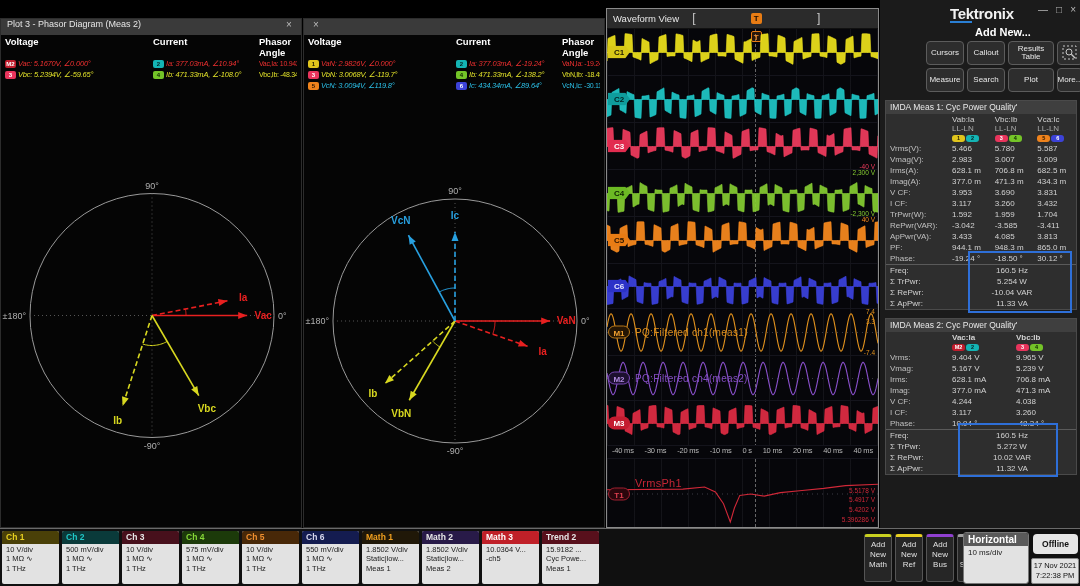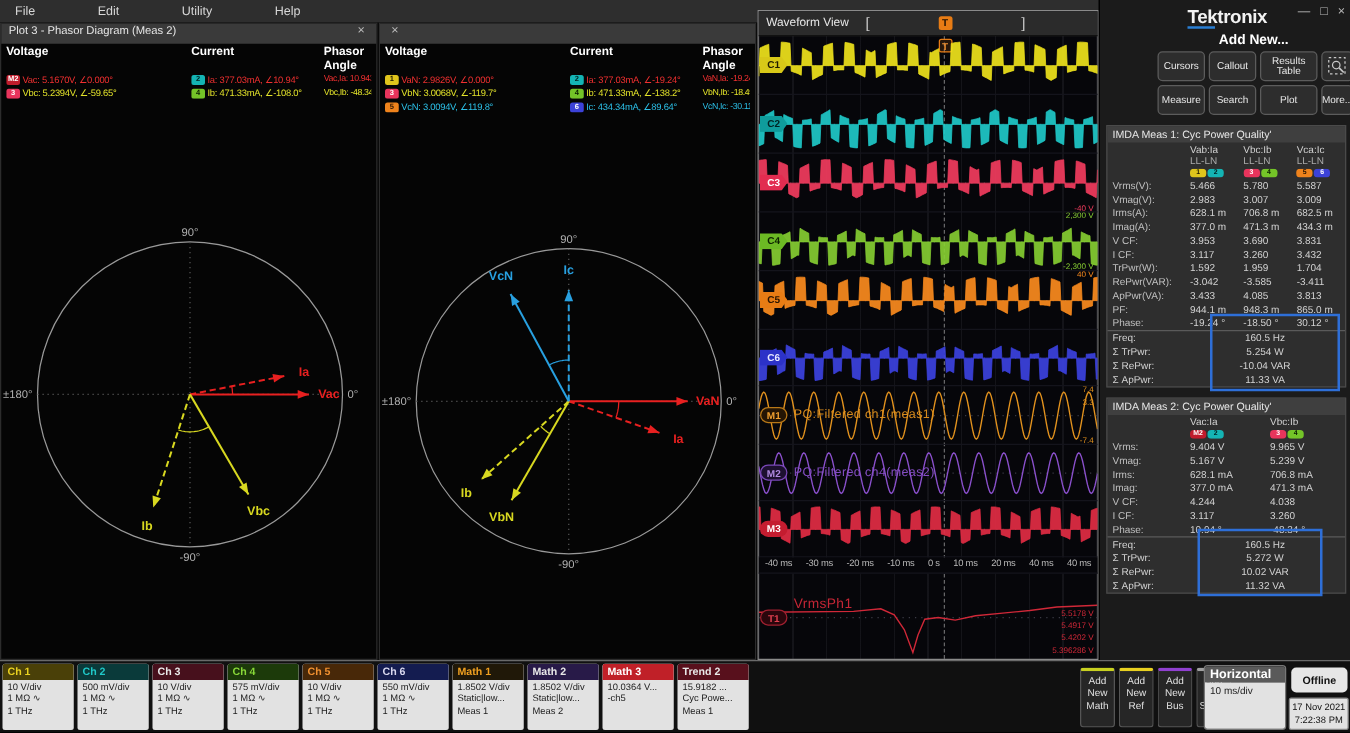--- a/index.html
+++ b/index.html
@@ -15,21 +15,21 @@
   .plotpanel { position:absolute; top:18px; width:302px; height:510px; background:#050505; border:1px solid #2c2c2c; }
   #plot3 { left:0; } #plot1 { left:303px; }
   .phead { height:16px; background:#3a3a3a; display:flex; padding:0 6px; }
   .ptitle { flex:1; font-size:9px; color:#e6e6e6; }
   .pclose { color:#bbb; font-size:10px; width:12px; text-align:center; }
   .rhead { display:grid; grid-template-columns:148px 106px 1fr; padding:1px 4px 0 4px; }
   .rhead span { font-size:9.5px; font-weight:bold; color:#fff; }
   .prow { display:grid; grid-template-columns:148px 106px 1fr; padding:0 4px; height:11px; align-items:center; }
   .pcell { display:flex; align-items:center; gap:2px; overflow:hidden; white-space:nowrap; }
   .pbadge { display:inline-block; min-width:11px; padding:0 1px; height:8px; line-height:8px; border-radius:2px; font-size:6px; font-weight:bold; text-align:center; }
-  .rtext { font-size:7.5px; letter-spacing:-0.2px; }
+  .rtext { font-size:7.5px; letter-spacing:-0.2px;font-style:italic; }
   .atext { font-size:7px; letter-spacing:-0.3px; }
   .phasor-wrap { width:302px; }
 
   
   #wave { position:absolute; left:606px; top:8px; width:273px; height:520px; background:#06060a; border:1px solid #8a8a8a; }
   #wtitle { height:20px; background:#2b2b2b; border-bottom:1px solid #111; position:relative; display:flex; align-items:center; }
   #wtitle .wt { font-size:9.5px; color:#e8e8e8; margin-left:6px; }
   .bracket { position:absolute; top:2px; color:#c8c8c8; font-size:12px; }
   .tchip { position:absolute; width:11px; height:11px; background:#e87c14; color:#1a0d00; font-size:8px; font-weight:bold; text-align:center; line-height:11px; border-radius:2px; }
   .tchip.outline { background:rgba(232,124,20,.15); color:#f09030; border:1px solid #e87c14; }
@@ -77,27 +77,20 @@
   #horiz .hh { height:13px; background:#5a5a5a; color:#fff; font-size:10px; font-weight:bold; padding-left:4px; line-height:13px; }
   #horiz .hb { height:39px; background:#e2e2e2; color:#1c1c1c; font-size:8px; padding:2px 0 0 4px; }
   #offline { position:absolute; left:1033px; top:5px; width:45px; height:20px; background:#e6e6e6; border-radius:4px; color:#111; font-size:8.5px; font-weight:bold; text-align:center; line-height:20px; }
   #dtbox { position:absolute; left:1031px; top:29px; width:48px; height:26px; background:#e2e2e2; border:1px solid #888; border-radius:2px; color:#111; font-size:7.5px; text-align:center; padding-top:2px; line-height:1.35; }
 </style>
 </head>
 <body>
 
 <div id="app">
 
-  <div id="menubar">
-
-  <span class="menu-item">File</span>
-      <span class="menu-item">Edit</span>
-      <span class="menu-item">Utility</span>
-      <span class="menu-item">Help</span>
-    </div>
 
   <div id="plot3" class="plotpanel">
     <div class="phead">
       <span class="ptitle">Plot 3 - Phasor Diagram (Meas 2)</span>
       <span class="pclose">×</span>
     </div>
     <div class="rhead">
       <span>Voltage</span>
       <span>Current</span>
       <span>Phasor Angle</span>
@@ -488,21 +481,21 @@
           </div>
           <div class="srow">
             <span style="padding-left: 4px;">Σ ApPwr:</span>
             <span class="sv">11.33 VA</span>
           </div>
         </div>
         <div class="hl-rect" style="left: 82px; top: 150px; width: 104px; height: 62px;"></div>
       </div>
     <div class="mtable" id="meas2">
         <div class="mtitle">IMDA Meas 2: Cyc Power Quality'</div>
-        <div class="mgrid" style="grid-template-columns: 62px repeat(2, 1fr); height: 10px;">
+        <div class="mgrid" style="grid-template-columns: 62px repeat(2, 1fr); height: 10px; font-weight: bold;">
           <span></span>
           <span>Vac:Ia</span>
           <span>Vbc:Ib</span>
         </div>
         <div class="mgrid" style="grid-template-columns: 62px repeat(2, 1fr); height: 10px;">
           <span></span>
           <span class="badgepair">
             <span class="tpill" style="background: rgb(192, 28, 44); color: rgb(255, 255, 255);">M2</span>
             <span class="tpill" style="background: rgb(20, 180, 180); color: rgb(0, 34, 34);">2</span>
           </span>

